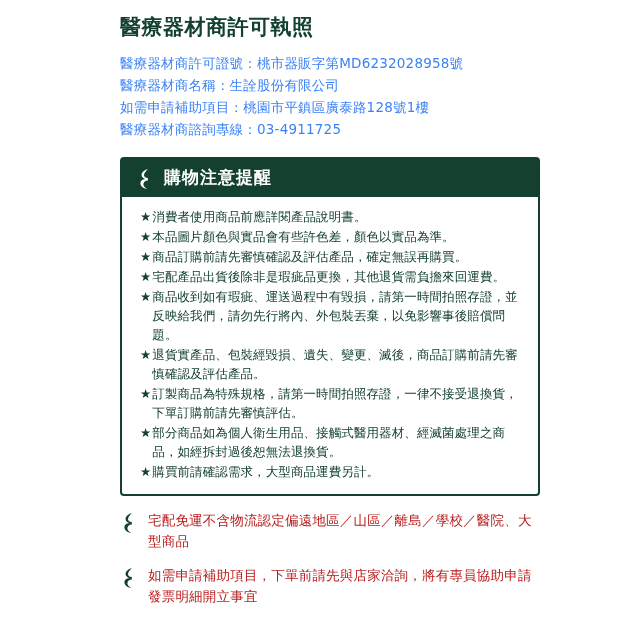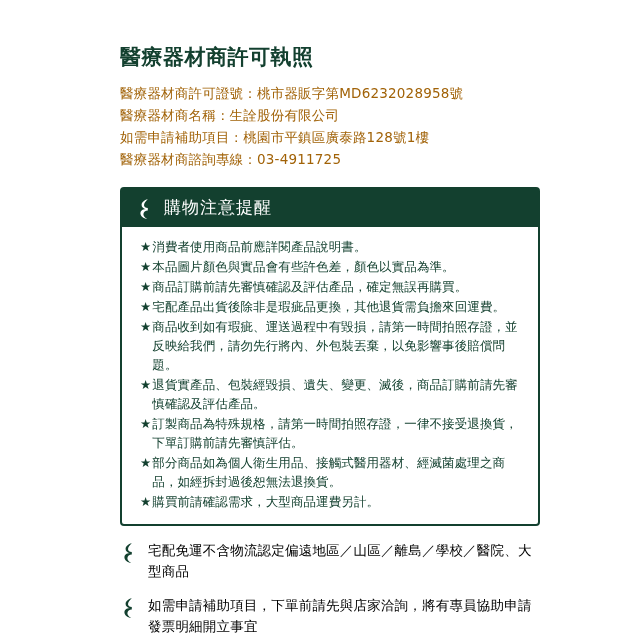--- a/index.html
+++ b/index.html
@@ -12,37 +12,37 @@
     background: #ffffff;
     font-family: "DejaVu Sans", "Liberation Sans", sans-serif;
     color: #13402f;
     overflow: hidden;
   }
   .page {
     position: relative;
     width: 640px;
     height: 640px;
     box-sizing: border-box;
-    padding: 44px 100px 20px 120px;
+    padding: 14px 100px 20px 120px;
   }
   .title {
     font-size: 21px;
     font-weight: bold;
     letter-spacing: 0.5px;
     color: #13402f;
     margin: 0 0 12px 0;
     line-height: 1.3;
   }
   .license-lines {
     margin: 0 0 16px 0;
   }
   .license-line {
     font-size: 13.5px;
     line-height: 1.62;
-    color: #a16207;
+    color: #3b82f6;
     letter-spacing: 0.2px;
     white-space: nowrap;
   }
 
   
   .notice-box {
     border: 2px solid #13402f;
     border-radius: 4px;
     margin: 4px 0 14px 0;
     background: #ffffff;
@@ -50,21 +50,21 @@
   .notice-head {
     background: #13402f;
     color: #ffffff;
     display: flex;
     align-items: center;
     gap: 8px;
     padding: 7px 12px 8px 14px;
   }
   .notice-head .head-text {
     font-size: 17px;
-    font-weight: normal;
+    font-weight: bold;
     letter-spacing: 1px;
   }
   .notice-body {
     padding: 10px 14px 12px 18px;
   }
   .notice-item {
     display: flex;
     font-size: 12.5px;
     line-height: 1.52;
     color: #13402f;
@@ -82,21 +82,21 @@
   
   .bullet-row {
     display: flex;
     align-items: flex-start;
     gap: 8px;
     margin-bottom: 13px;
   }
   .bullet-row .b-text {
     font-size: 13.5px;
     line-height: 1.55;
-    color: #000000;
+    color: #b91c1c;
     letter-spacing: 0.2px;
   }
 
   
   .mark {
     flex: 0 0 auto;
     width: 20px;
     height: 22px;
     display: inline-block;
     position: relative;

